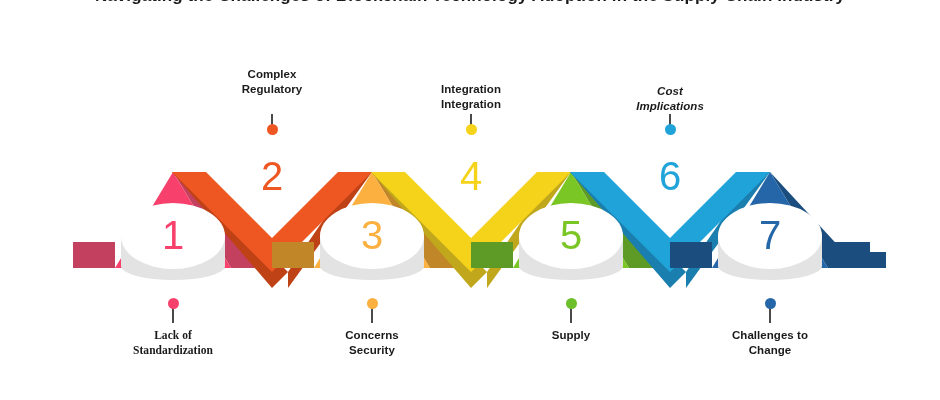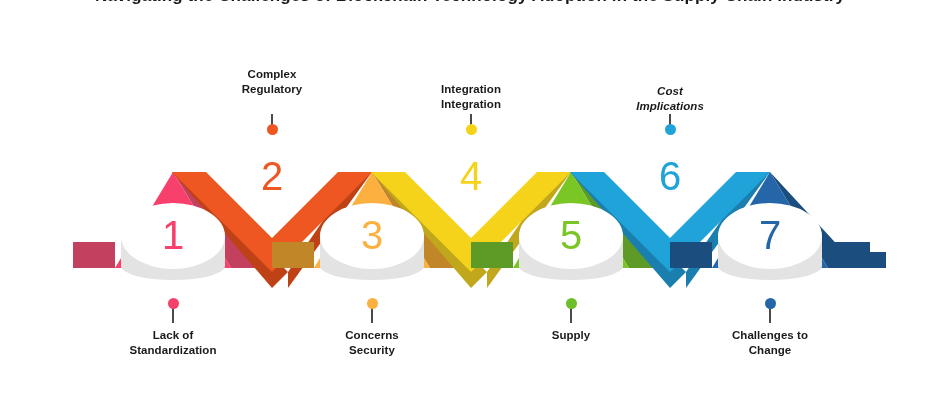--- a/index.html
+++ b/index.html
@@ -144,21 +144,21 @@
         <text x="272" y="190" text-anchor="middle" font-family="&quot;Liberation Sans&quot;, sans-serif" font-size="40" font-weight="300" fill="#ee5622">2</text>
         <text x="372" y="249" text-anchor="middle" font-family="&quot;Liberation Sans&quot;, sans-serif" font-size="40" font-weight="300" fill="#fbb040">3</text>
         <text x="471" y="190" text-anchor="middle" font-family="&quot;Liberation Sans&quot;, sans-serif" font-size="40" font-weight="300" fill="#f5d31b">4</text>
         <text x="571" y="249" text-anchor="middle" font-family="&quot;Liberation Sans&quot;, sans-serif" font-size="40" font-weight="300" fill="#7ac624">5</text>
         <text x="670" y="190" text-anchor="middle" font-family="&quot;Liberation Sans&quot;, sans-serif" font-size="40" font-weight="300" fill="#1fa3d8">6</text>
         <text x="770" y="249" text-anchor="middle" font-family="&quot;Liberation Sans&quot;, sans-serif" font-size="40" font-weight="300" fill="#2466a8">7</text>
       </g>
   </svg>
 
   <div id="callouts">
-      <div class="callout bottom" style="left: 88px; top: 328px;">
+      <div class="callout bottom" style="left: 88px; top: 328px; font-family: Liberation Serif, serif;">
         <div>Lack of</div>
         <div>Standardization</div>
       </div>
       <div class="stem" style="left: 172.2px; top: 305px; height: 18px;"></div>
       <div class="dot" style="background: rgb(247, 65, 108); left: 167.5px; top: 298px;"></div>
       <div class="callout top" style="left: 187px; top: 67px;">
         <div>Complex</div>
         <div>Regulatory</div>
       </div>
       <div class="stem" style="left: 271.2px; top: 114px; height: 14px;"></div>

